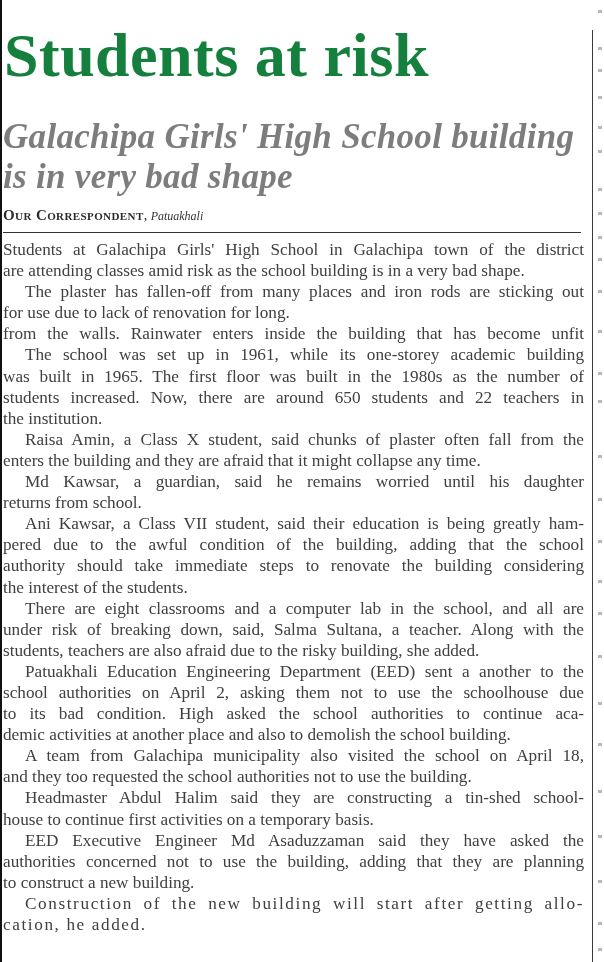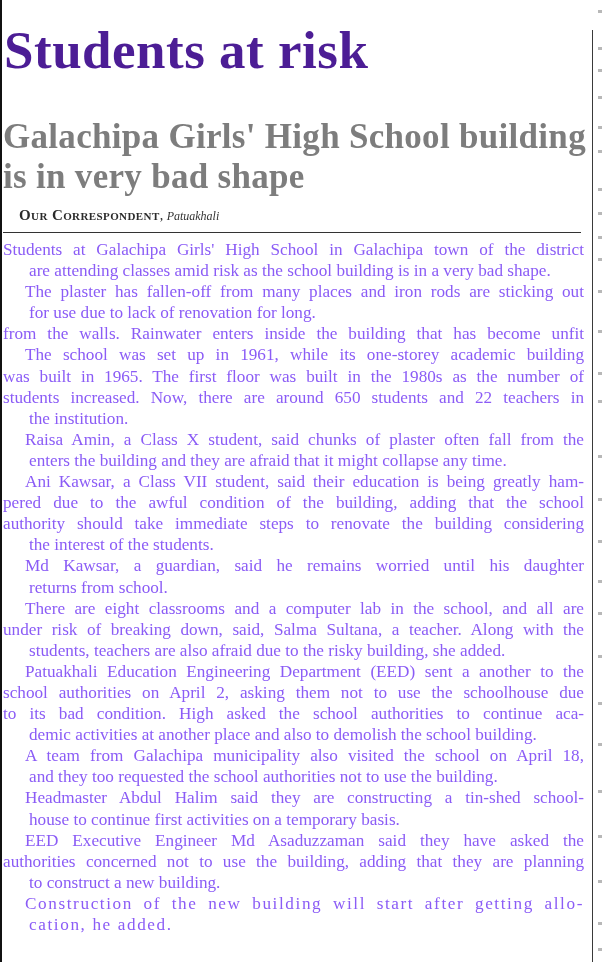--- a/index.html
+++ b/index.html
@@ -42,43 +42,44 @@
       opacity: 0.7;
     }
     .article {
       position: absolute;
       left: 3px; top: 0;
       width: 580px;
     }
     .headline {
       font-family: "Liberation Serif", "DejaVu Serif", serif;
       font-weight: bold;
-      font-size: 53px;
+      font-size: 62px;
       line-height: 1;
       letter-spacing: 0.5px;
-      color: #4c1d95;
+      color: #15803d;
       position: absolute;
       left: 1px; top: 24px;
       white-space: nowrap;
       margin: 0;
     }
     .subheadline {
       font-family: "Liberation Serif", "DejaVu Serif", serif;
+      font-style: italic;
       font-size: 35px;
       line-height: 40px;
       color: #7d7d7d;
       position: absolute;
       left: 0; top: 117px;
       width: 590px;
       margin: 0;
       letter-spacing: 0.3px;
     }
     .byline {
       position: absolute;
-      left: 16px; top: 207px;
+      left: 0; top: 207px;
       font-family: "Liberation Serif", "DejaVu Serif", serif;
       font-size: 14px;
       color: #2b2b2b;
       white-space: nowrap;
     }
     .byline .name {
       font-variant: small-caps;
       font-weight: bold;
       letter-spacing: 0.4px;
       font-size: 15px;
@@ -94,34 +95,33 @@
       width: 578px;
       height: 1px;
       background: #333;
     }
     .body-text {
       position: absolute;
       left: 0; top: 239px;
       width: 581px;
       font-family: "Liberation Serif", "DejaVu Serif", serif;
       font-size: 17.2px;
-      color: #8b5cf6;
+      color: #404040;
     }
     .line {
       display: block;
       height: 21.1px;
       line-height: 21.1px;
       text-align: justify;
       text-align-last: justify;
       white-space: nowrap;
       overflow: visible;
     }
     .line.last {
       text-align-last: left;
-      padding-left: 26px;
     }
     .line.indent {
       padding-left: 22px;
     }
     .line.wide {
       letter-spacing: 1.6px;
       font-family: Liberation Serif, serif;
     }
   </style>
 </head>
@@ -157,29 +157,29 @@
       <span class="line">students increased. Now, there are around 650 students and 22 teachers in</span>
       <span class="line last">the institution.</span>
     </div>
 
     <div>
       <span class="line indent">Raisa Amin, a Class X student, said chunks of plaster often fall from the</span>
       <span class="line last">enters the building and they are afraid that it might collapse any time.</span>
     </div>
 
     <div>
+      <span class="line indent">Md Kawsar, a guardian, said he remains worried until his daughter</span>
+      <span class="line last">returns from school.</span>
+    </div>
+
+    <div>
       <span class="line indent">Ani Kawsar, a Class VII student, said their education is being greatly ham-</span>
       <span class="line">pered due to the awful condition of the building, adding that the school</span>
       <span class="line">authority should take immediate steps to renovate the building considering</span>
       <span class="line last">the interest of the students.</span>
-    </div>
-
-    <div>
-      <span class="line indent">Md Kawsar, a guardian, said he remains worried until his daughter</span>
-      <span class="line last">returns from school.</span>
     </div>
 
     <div>
       <span class="line indent">There are eight classrooms and a computer lab in the school, and all are</span>
       <span class="line">under risk of breaking down, said, Salma Sultana, a teacher. Along with the</span>
       <span class="line last">students, teachers are also afraid due to the risky building, she added.</span>
     </div>
 
     <div>
       <span class="line indent">Patuakhali Education Engineering Department (EED) sent a another to the</span>

